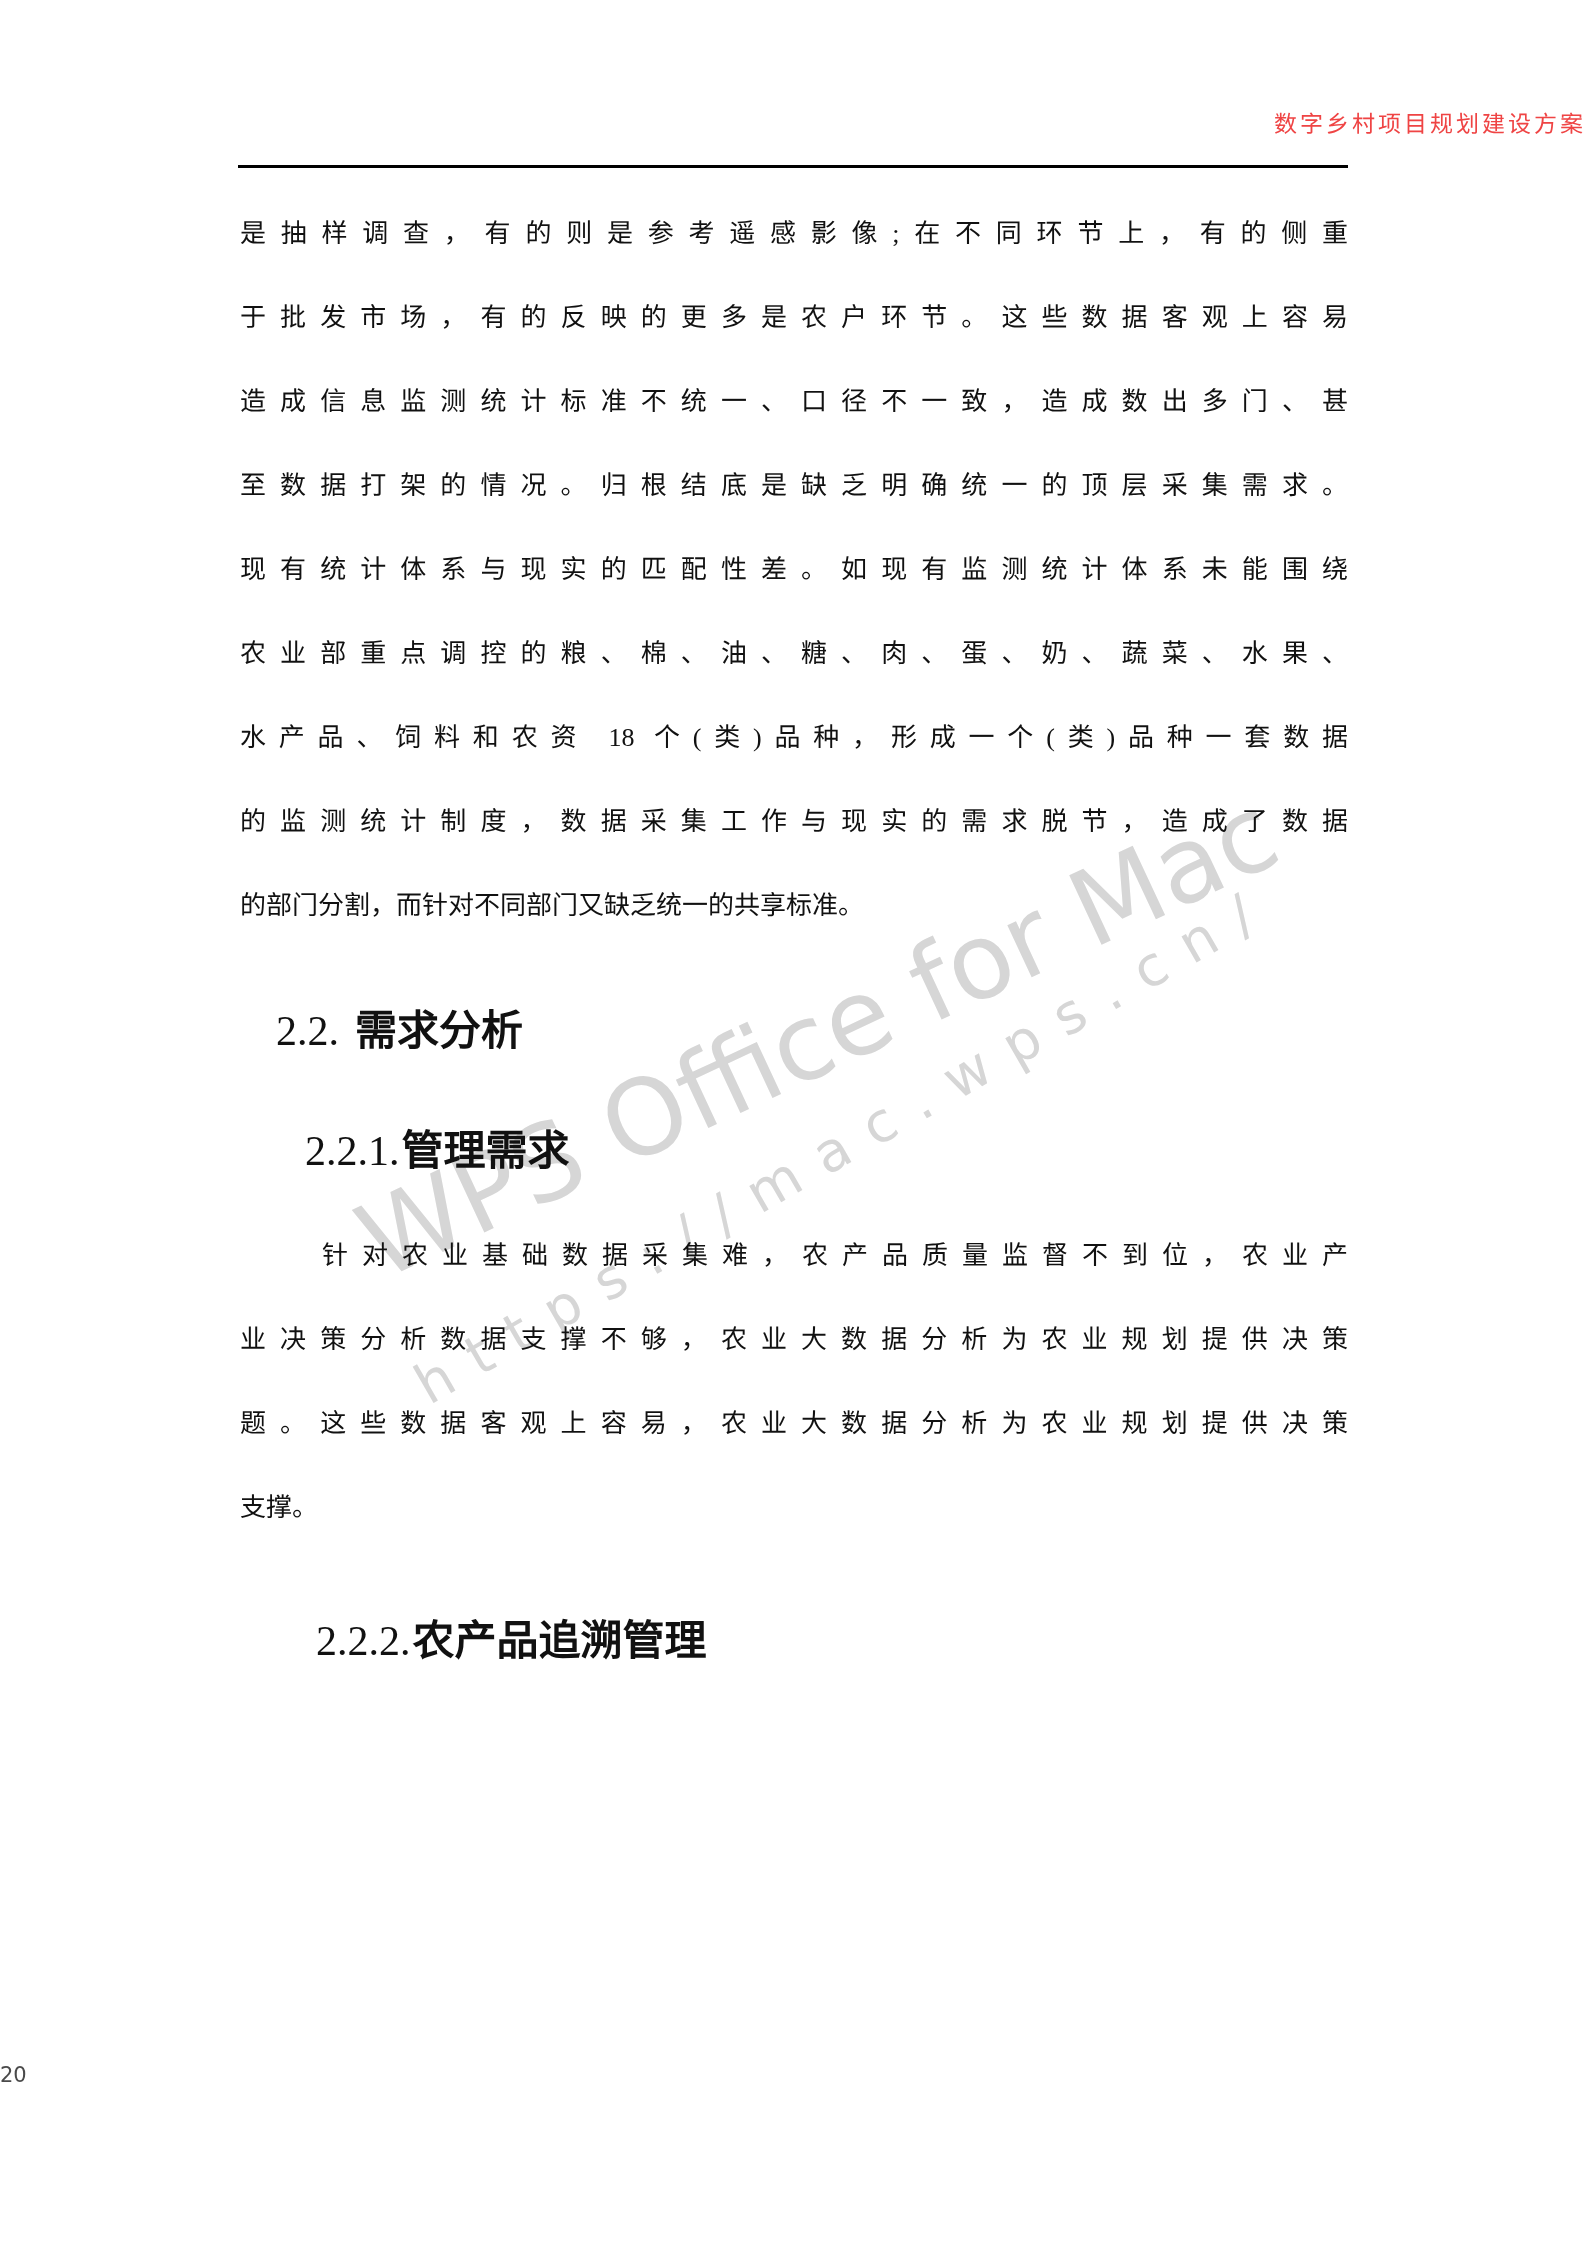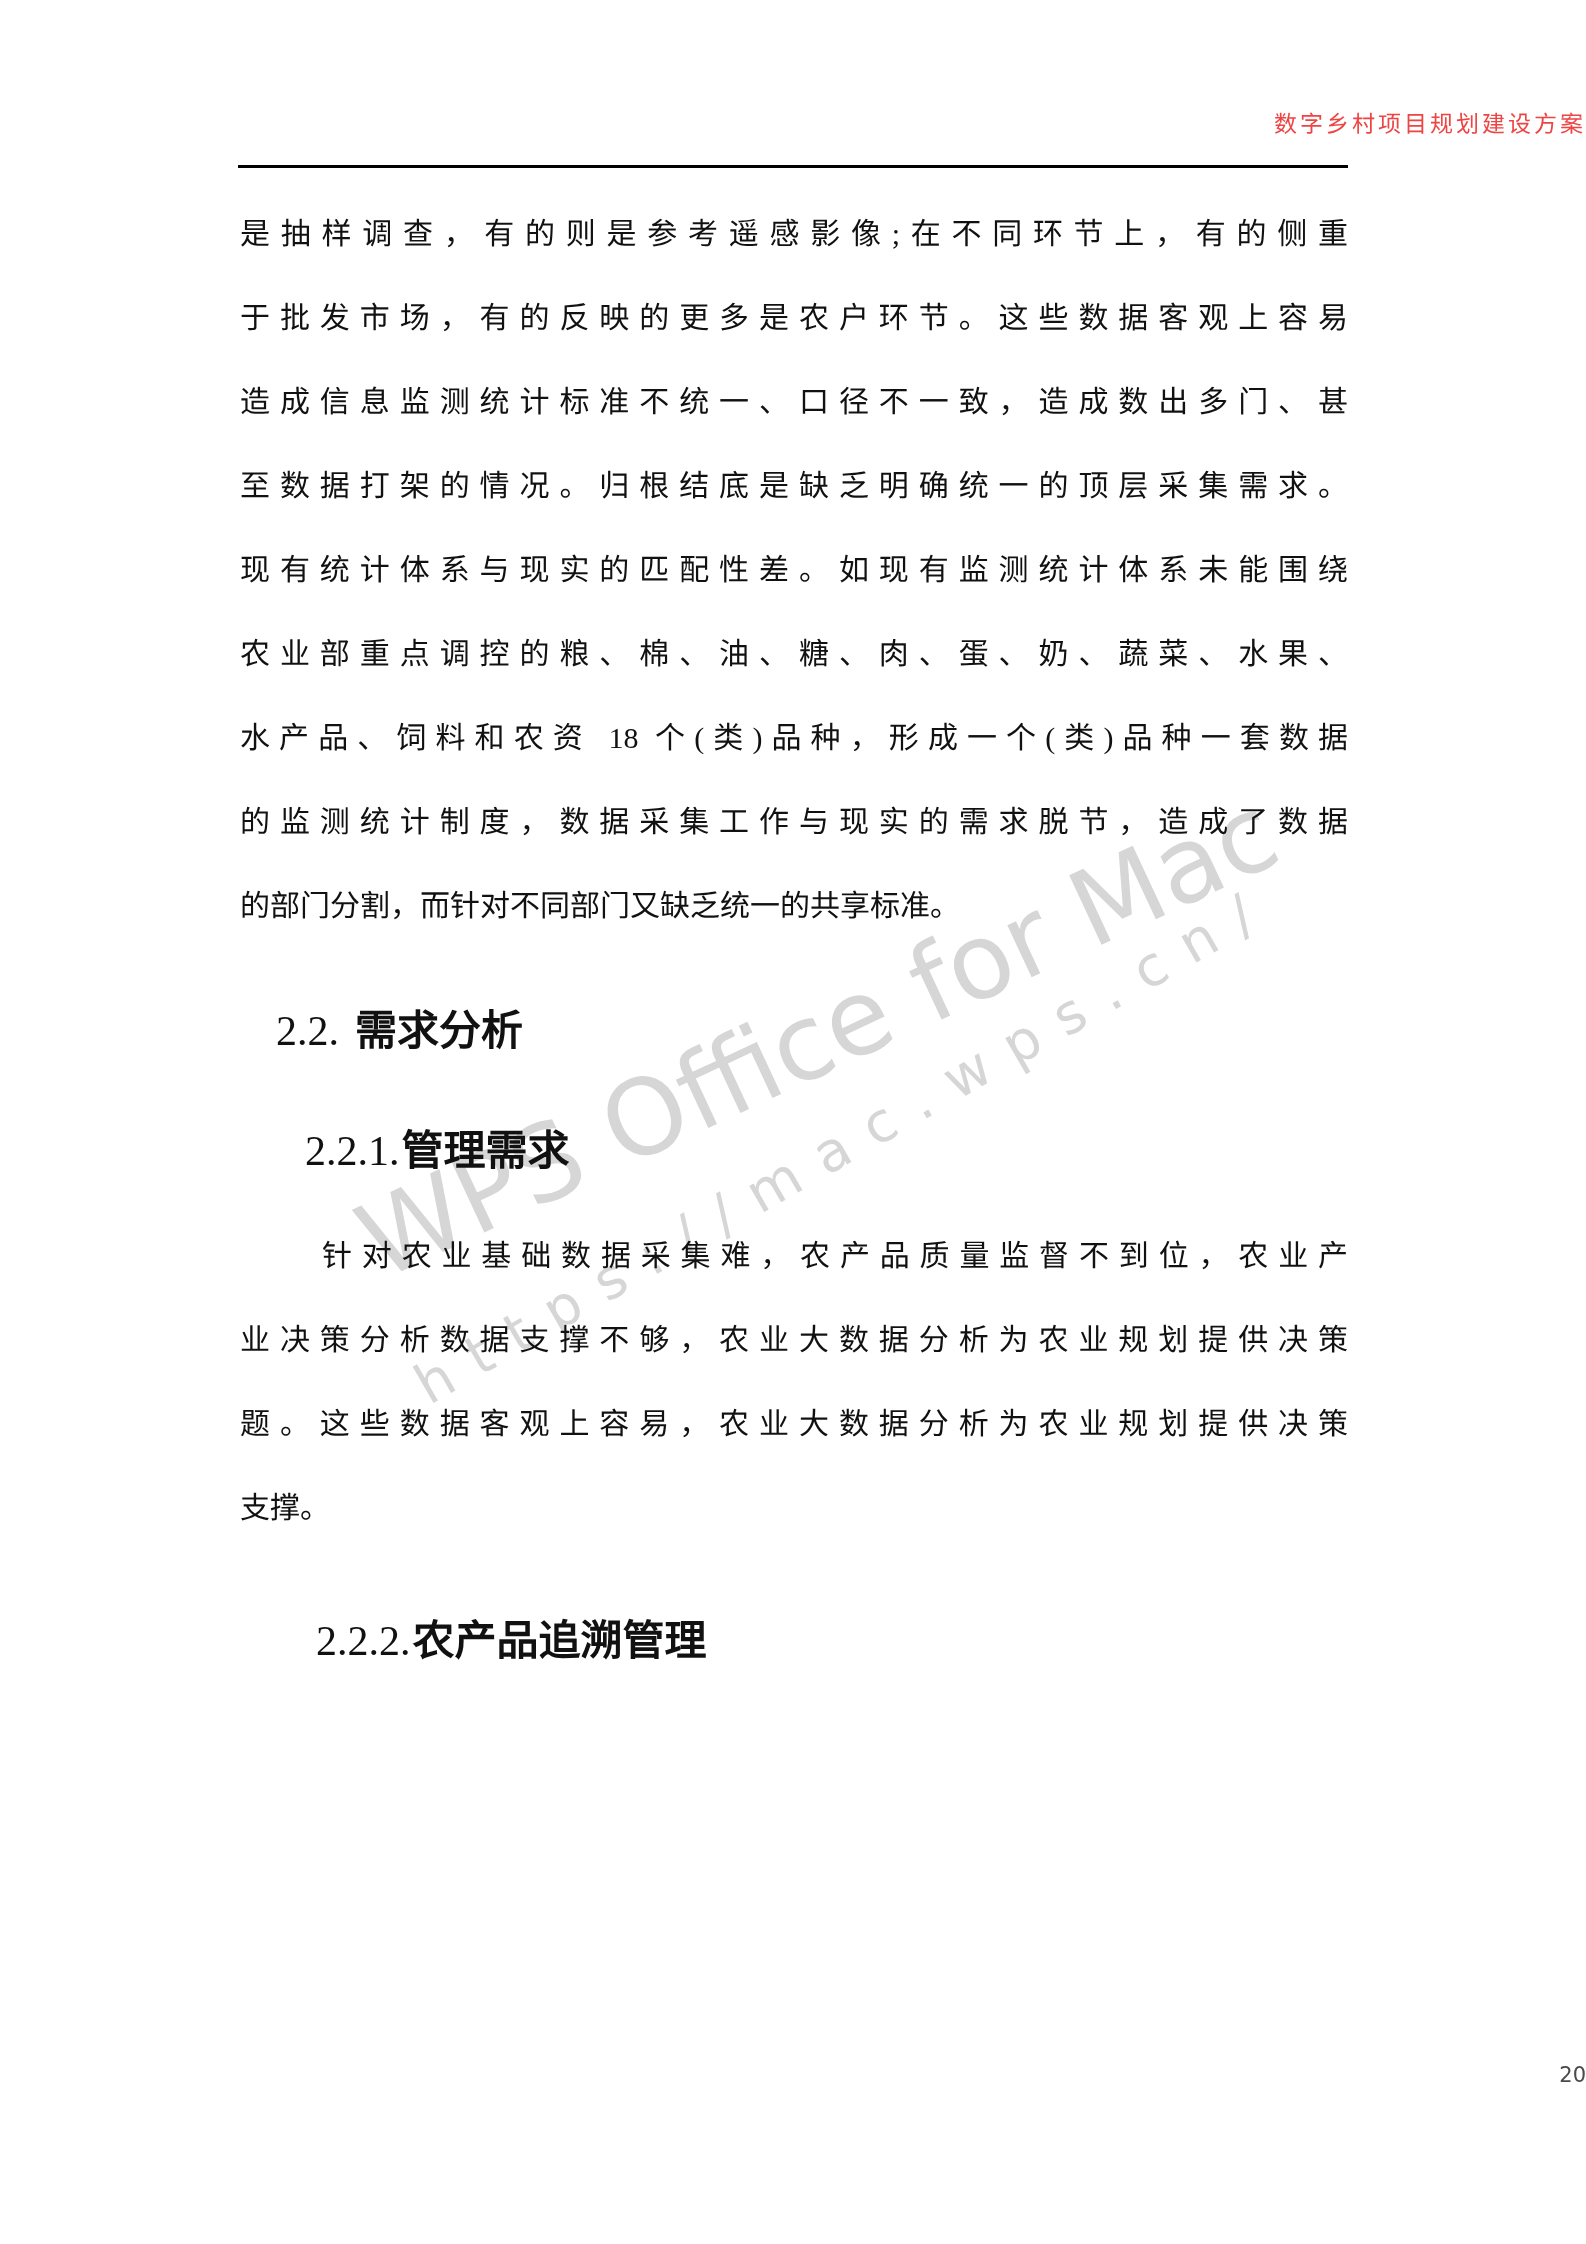--- a/index.html
+++ b/index.html
@@ -45,21 +45,21 @@
     letter-spacing:0.42em;
     transform:rotate(-30deg);
     transform-origin:0 50%;
   }
   
   .para{
     position:absolute;left:240px;width:1108px;
   }
   .para-line{
     height:84px;line-height:84px;
-    font-size:30px;
+    font-size:26px;
     overflow:hidden;
     text-align:justify;
     text-align-last:justify;
   }
   .para-line.no-just{text-align-last:left;}
   .para-line.indent{padding-left:82px;}
   .p1{top:192px;}
   .p2{top:1214px;}
   .p3{top:1697px;}
   
@@ -72,21 +72,21 @@
   .h-2-2{top:994px;left:276px;}
   .h-2-2-1{top:1114px;left:305px;}
   .h-2-2-2{top:1604px;left:316px;}
   .hnum{font-weight:400;}
   .h-2-2 .hnum{margin-right:16px;}
   .h-2-2-1 .hnum,.h-2-2-2 .hnum{margin-right:2px;}
   .htitle{font-weight:700;}
   
   .page-number{
     position:absolute;top:2062px;left:0;right:0;
-    text-align:right;
+    text-align:left;
     font-size:21px;line-height:26px;
     color:#4a4a4a;
     font-family:"DejaVu Sans","Liberation Sans",sans-serif;
   }
 </style>
 </head>
 <body>
 
 <div class="page">
 

